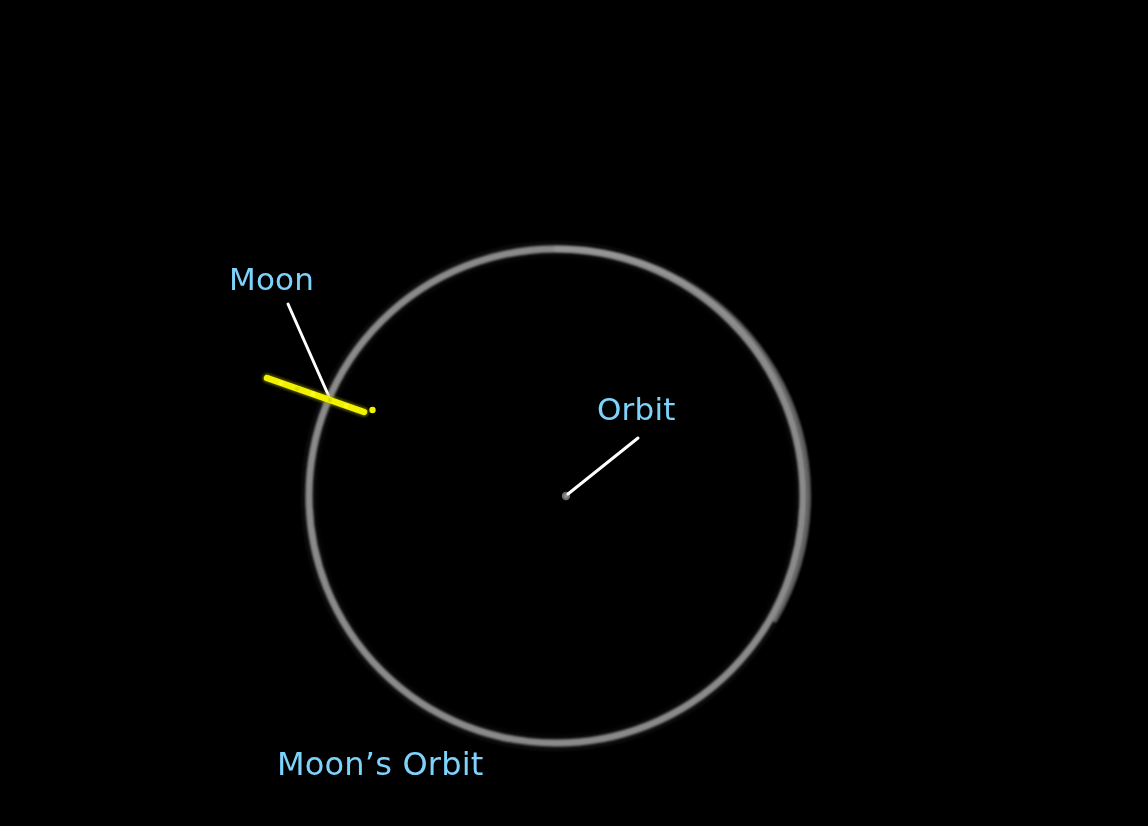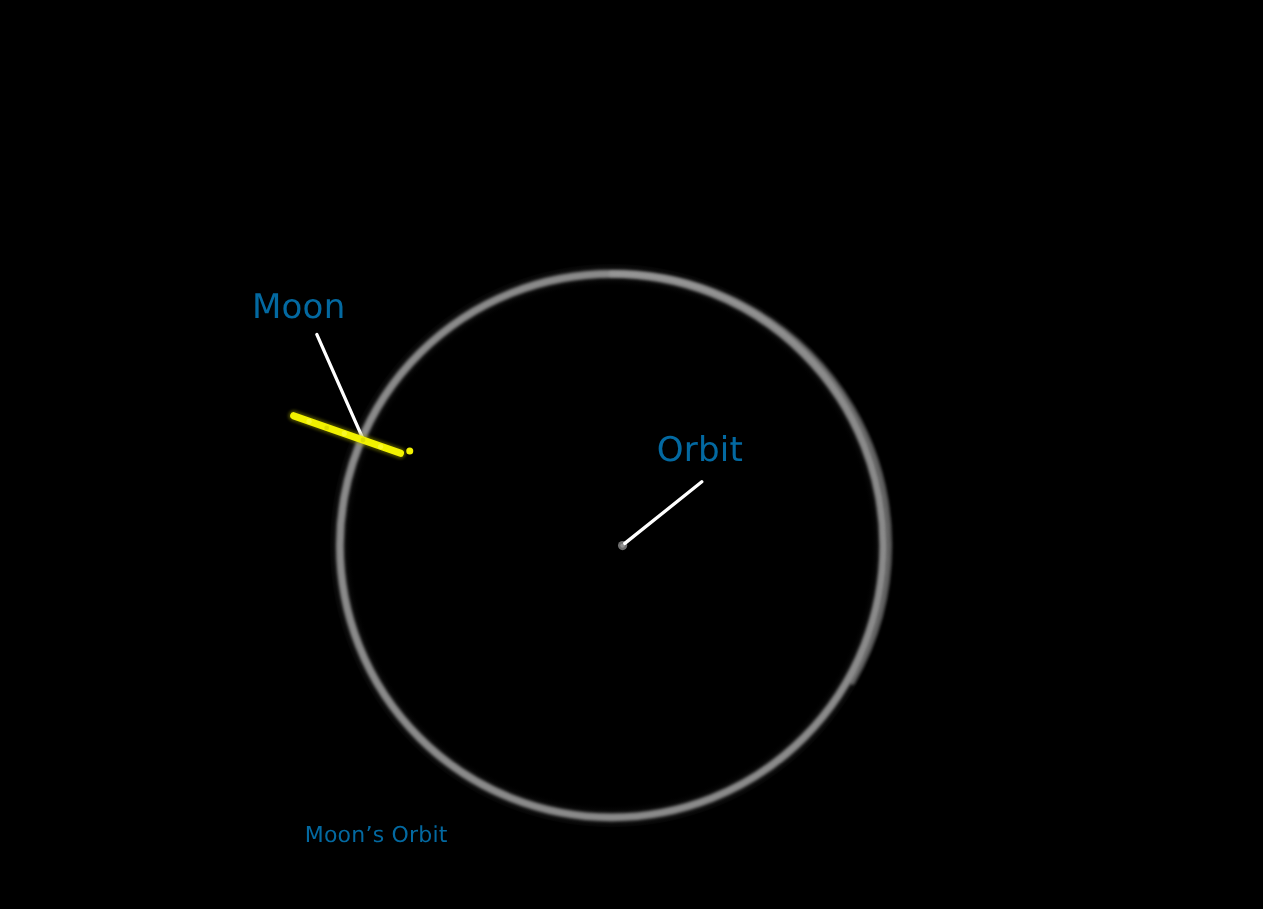--- a/index.html
+++ b/index.html
@@ -51,32 +51,32 @@
     left: 0;
     top: 0;
     width: 1148px;
     height: 826px;
     display: block;
   }
 
   
   .scene-label {
     position: absolute;
-    color: #0369a1;
+    color: #7dd3fc;
     font-family: "DejaVu Sans", sans-serif;
     font-weight: 400;
     font-size: 31px;
     line-height: 1;
     white-space: nowrap;
     letter-spacing: 0.2px;
     text-align: center;
   }
   #label-moon   { left: 229px; top: 264px; }
   #label-earth  { left: 597px; top: 394px; }
-  #label-orbit  { left: 277px; top: 748px; font-size: 20px; }
+  #label-orbit  { left: 277px; top: 748px; font-size: 32px; }
 </style>
 </head>
 <body>
 
 <div id="stage">
 
   <div id="title-block">
     <span class="title-line" id="title-line-1">Position Uncertainty in 2032 as of 2025-Jun-03</span>
     <span class="title-line" id="title-line-2">Impact probability: 4.3%</span>
   </div>

